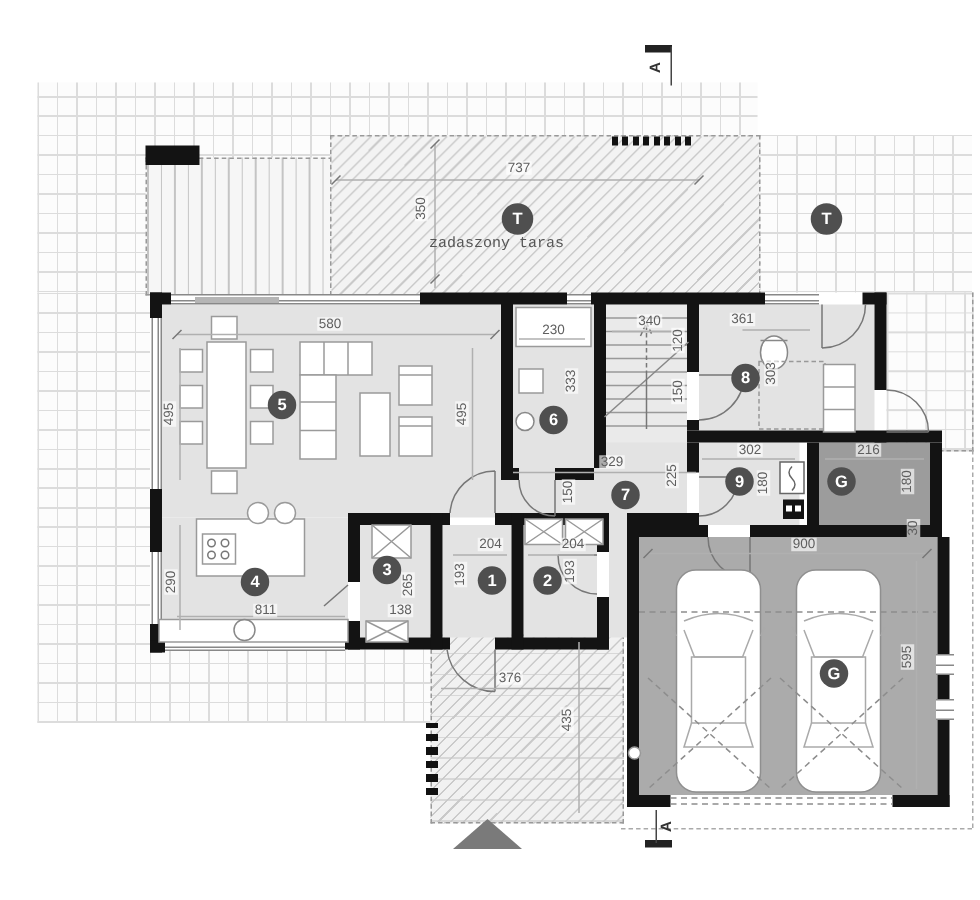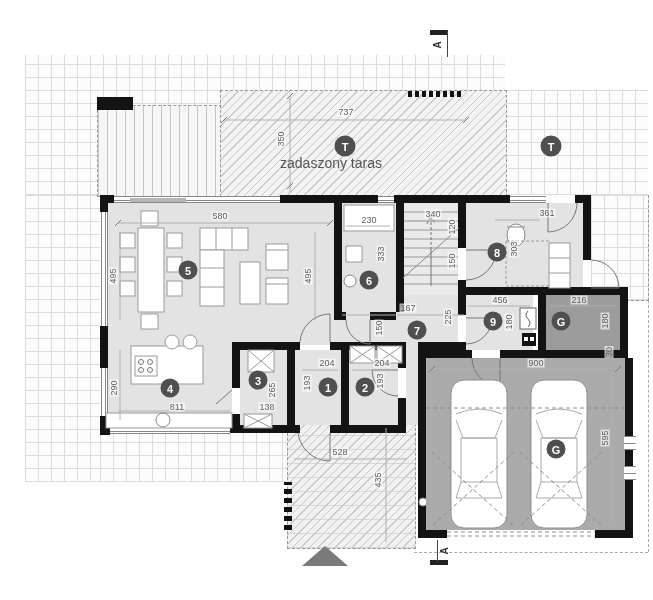--- a/index.html
+++ b/index.html
@@ -25,21 +25,21 @@
   .winv{position:absolute;background:#fff;border-left:1px solid #888;border-right:1px solid #888;}
   .winv::after{content:"";position:absolute;top:0;bottom:0;left:50%;border-left:1px solid #888;}
   .dim{position:absolute;font-size:9px;color:#5f5f5f;line-height:1;white-space:nowrap;
        transform:translate(-50%,-50%);background:rgba(255,255,255,.65);padding:0 1px;}
   .dimv{position:absolute;font-size:9px;color:#5f5f5f;line-height:1;white-space:nowrap;
        transform:translate(-50%,-50%) rotate(-90deg);background:rgba(255,255,255,.65);padding:0 1px;}
   .circ{position:absolute;width:19px;height:19px;border-radius:50%;background:#4f4f4f;color:#fff;
         font-size:11px;font-weight:bold;display:flex;align-items:center;justify-content:center;
         transform:translate(-50%,-50%);}
   .tcirc{width:21px;height:21px;}
-  .caption{position:absolute;font-size:14px;color:#555;transform:translate(-50%,-50%);white-space:nowrap;}
+  .caption{position:absolute;font-size:10px;color:#555;transform:translate(-50%,-50%);white-space:nowrap;font-family:Liberation Mono, monospace;}
   .secA{position:absolute;font-size:10px;font-weight:bold;color:#333;
         transform:translate(-50%,-50%) rotate(-90deg);line-height:1;}
   .tri{position:absolute;width:0;height:0;border-left:23px solid transparent;
        border-right:23px solid transparent;border-bottom:20px solid #7a7a7a;}
   .dashv{position:absolute;border-left:1px dashed #aaa;}
   .dashh{position:absolute;border-top:1px dashed #aaa;}
   .bdashh{position:absolute;background-image:repeating-linear-gradient(90deg,#111 0 4px,transparent 4px 7px);}
   .bdashv{position:absolute;background-image:repeating-linear-gradient(0deg,#111 0 5px,transparent 5px 9px);}
   svg.overlay{position:absolute;left:0;top:0;pointer-events:none;}
 </style>
@@ -250,41 +250,41 @@
   <div class="dim" style="left:346px;top:112px">737</div>
   <div class="dimv" style="left:281px;top:139px">350</div>
   <div class="dim" style="left:220px;top:216px">580</div>
   <div class="dimv" style="left:113px;top:276px">495</div>
   <div class="dimv" style="left:308px;top:276px">495</div>
   <div class="dim" style="left:369px;top:220px">230</div>
   <div class="dimv" style="left:381px;top:254px">333</div>
   <div class="dim" style="left:433px;top:214px">340</div>
   <div class="dimv" style="left:452px;top:227px">120</div>
   <div class="dimv" style="left:452px;top:261px">150</div>
-  <div class="dim" style="left:408px;top:308px">167</div>
+  <div class="dim" style="left:408px;top:308px">329</div>
   <div class="dimv" style="left:448px;top:317px">225</div>
   <div class="dimv" style="left:379px;top:328px">150</div>
-  <div class="dim" style="left:547px;top:213px">361</div>
+  <div class="dim" style="left:495px;top:213px">361</div>
   <div class="dimv" style="left:514px;top:249px">303</div>
-  <div class="dim" style="left:500px;top:300px">456</div>
+  <div class="dim" style="left:500px;top:300px">302</div>
   <div class="dimv" style="left:509px;top:322px">180</div>
   <div class="dim" style="left:579px;top:300px">216</div>
   <div class="dimv" style="left:605px;top:321px">180</div>
   <div class="dimv" style="left:609px;top:352px">30</div>
   <div class="dim" style="left:536px;top:363px">900</div>
   <div class="dimv" style="left:605px;top:438px">595</div>
   <div class="dim" style="left:327px;top:363px">204</div>
   <div class="dimv" style="left:307px;top:383px">193</div>
   <div class="dim" style="left:382px;top:363px">204</div>
   <div class="dimv" style="left:380px;top:381px">193</div>
   <div class="dim" style="left:267px;top:407px">138</div>
   <div class="dimv" style="left:272px;top:390px">265</div>
   <div class="dim" style="left:177px;top:407px">811</div>
   <div class="dimv" style="left:114px;top:388px">290</div>
-  <div class="dim" style="left:340px;top:452px">528</div>
+  <div class="dim" style="left:340px;top:452px">376</div>
   <div class="dimv" style="left:378px;top:480px">435</div>
 
   <div class="circ" style="left:328px;top:387px">1</div>
   <div class="circ" style="left:365px;top:387px">2</div>
   <div class="circ" style="left:258px;top:380px">3</div>
   <div class="circ" style="left:170px;top:388px">4</div>
   <div class="circ" style="left:188px;top:270px">5</div>
   <div class="circ" style="left:369px;top:280px">6</div>
   <div class="circ" style="left:417px;top:330px">7</div>
   <div class="circ" style="left:497px;top:252px">8</div>

